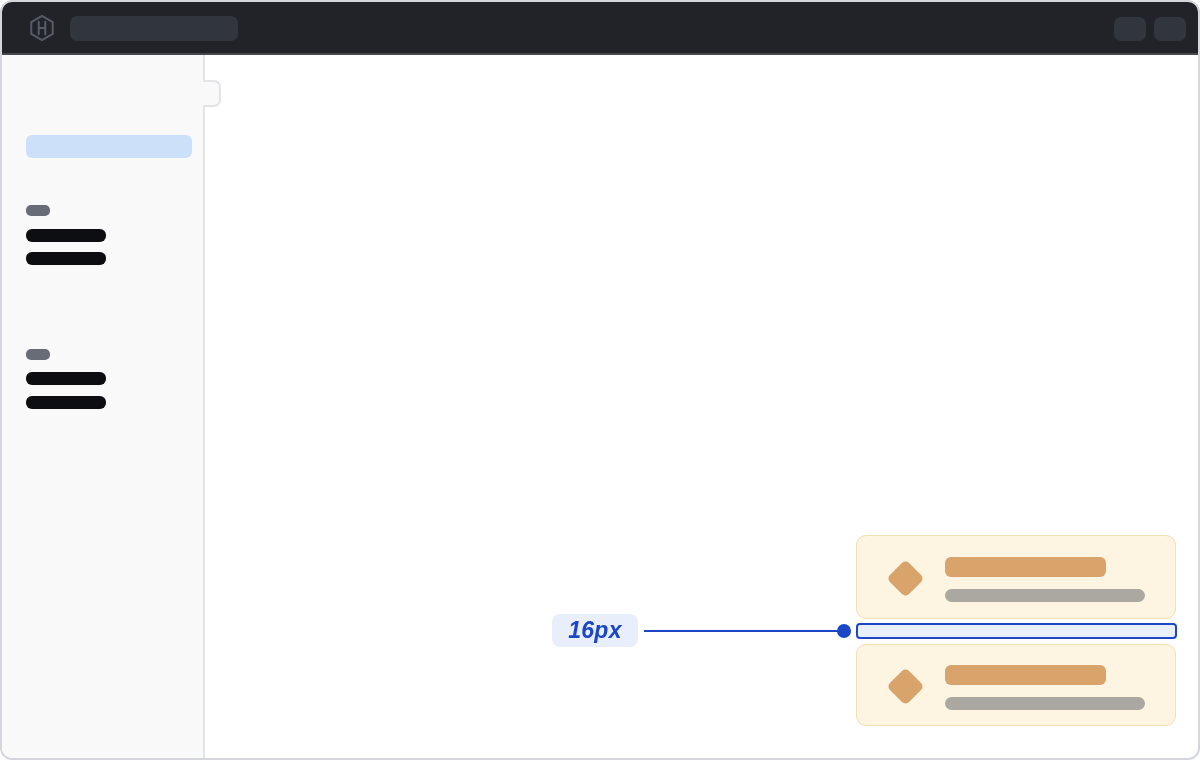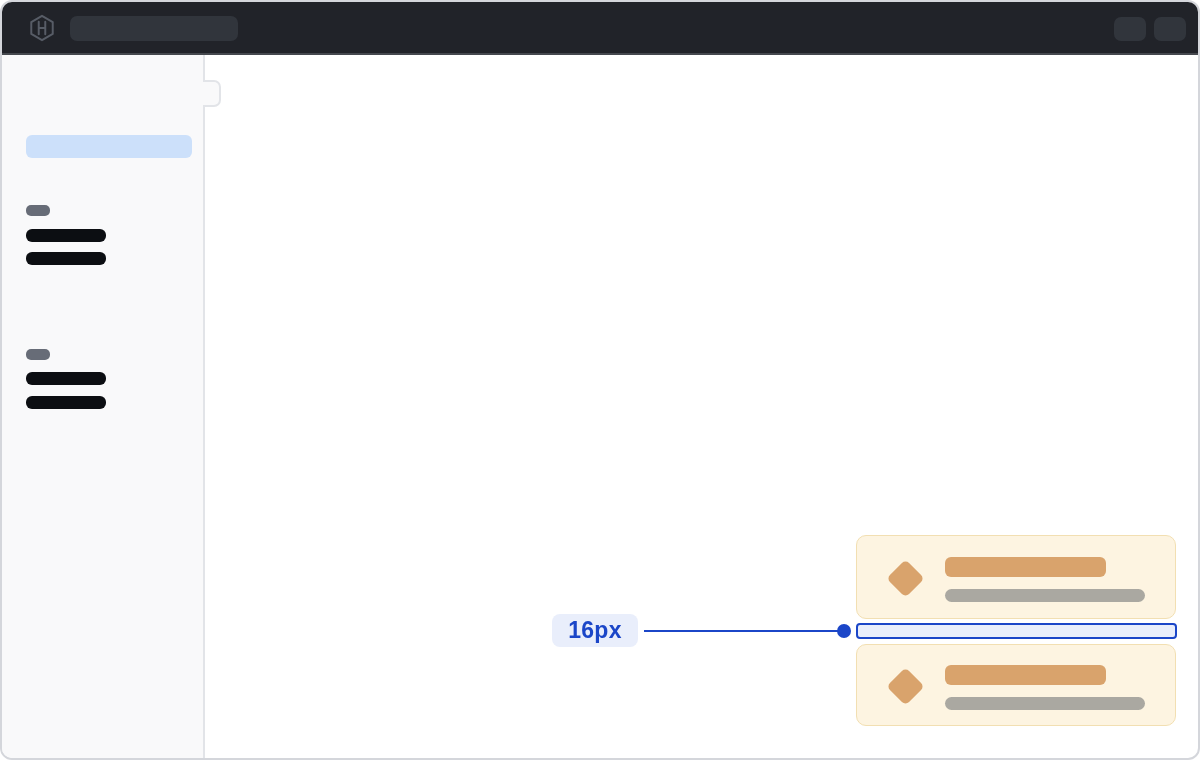--- a/index.html
+++ b/index.html
@@ -87,21 +87,21 @@
     position: absolute; left: 854px; top: 621px; width: 321px; height: 16px;
     background: var(--annotation_bg, #e9eefb);
     border: 2px solid var(--annotation_blue, #1b46c8);
     border-radius: 4px; z-index: 2;
   }
   .gap-label {
     position: absolute; left: 550px; top: 612px; width: 86px; height: 33px;
     background: var(--annotation_bg, #e9eefb); border-radius: 8px;
     color: var(--annotation_blue, #1b46c8);
     font-size: 23px; font-weight: 600; letter-spacing: 0.3px;
-    display: flex; align-items: center; justify-content: center;
+    display: flex; align-items: center; justify-content: center; font-style: italic;
   }
   .gap-line {
     position: absolute; left: 642px; top: 628px; width: 200px; height: 2px;
     background: var(--annotation_blue, #1b46c8);
   }
   .gap-dot {
     position: absolute; left: 835px; top: 622px; width: 14px; height: 14px;
     background: var(--annotation_blue, #1b46c8); border-radius: 50%;
   }
 </style>

